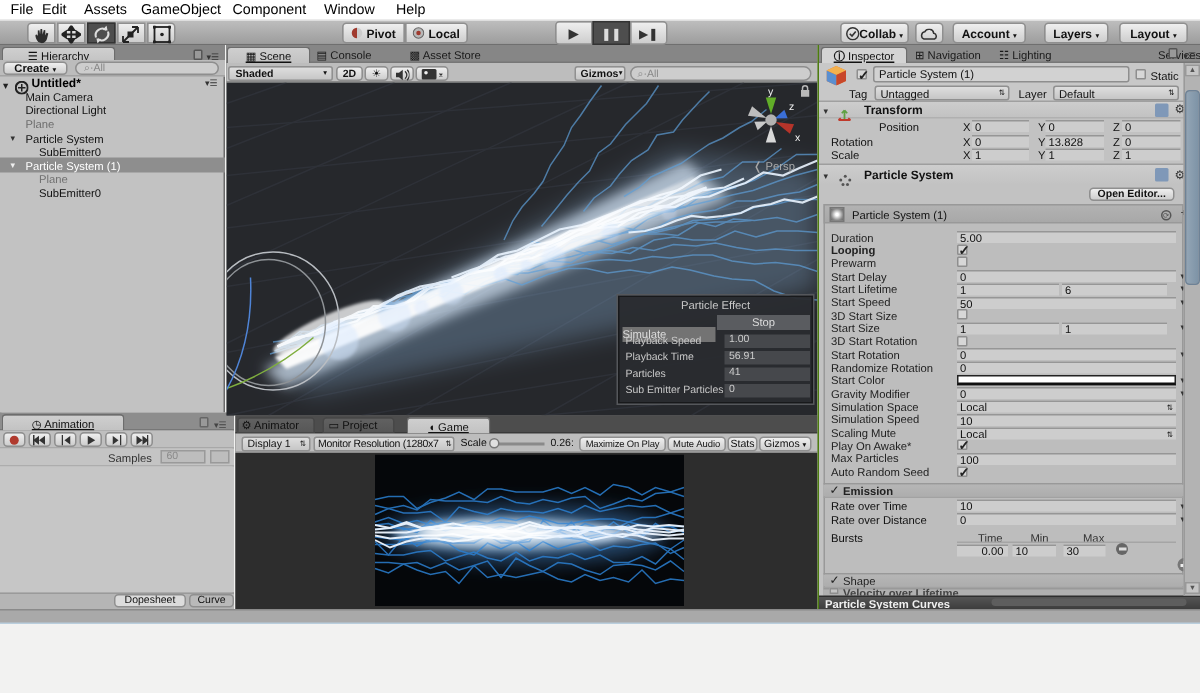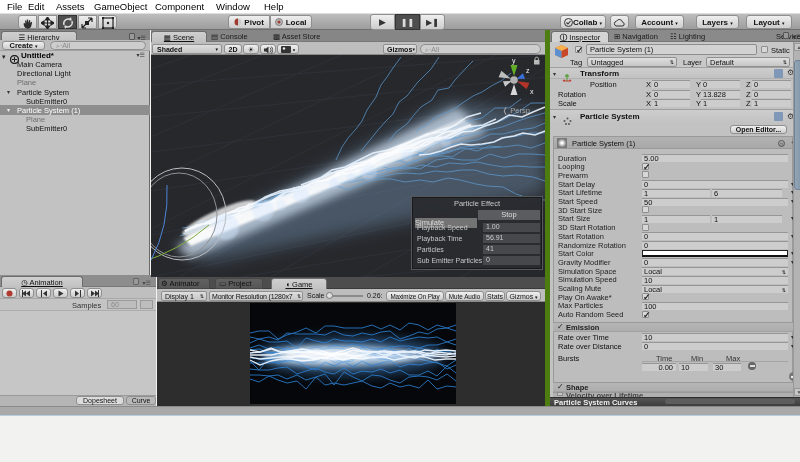--- a/index.html
+++ b/index.html
@@ -379,21 +379,21 @@
           <polyline points="0,52 10,52 21,52 31,50 41,48 52,49 62,49 72,51 82,52 93,51 103,53 113,52 124,49 134,52 144,50 154,49 165,48 175,50 185,51 196,52 206,50"></polyline>
         </g>
         <g filter="url(#gblur1)">
           <ellipse cx="78" cy="52" rx="48" ry="6" fill="#ffffff" opacity="0.95"></ellipse>
           <ellipse cx="150" cy="53" rx="40" ry="4" fill="#e8f2ff" opacity="0.7"></ellipse>
         </g>
       </svg>
     </div>
   </div>
 
-  <div class="abs" style="left:545px;top:30px;width:255px;height:376px;background:#c2c2c2;border-left:5px solid #4d7c0f;" id="inspector">
+  <div class="abs" style="left:545px;top:30px;width:255px;height:376px;background:#c2c2c2;border-left:1px solid #4d7c0f;" id="inspector">
 
     <div class="abs" style="left:0;top:0;width:255px;height:12px;background:#8a8a8a;border-bottom:1px solid #777;"></div>
     <div class="tab on" style="left:1px;width:58px;background:#d4d4d4;"><b>ⓘ</b> Inspector</div>
     <div class="lbl" style="left:64px;top:2px;color:#1a1a1a;">⊞ Navigation</div>
     <div class="lbl" style="left:120px;top:2px;color:#1a1a1a;">☷ Lighting</div>
     <div class="lbl" style="left:178px;top:2px;color:#1a1a1a;padding-left:48px;">Services</div>
     <div class="abs" style="left:233px;top:2px;width:6px;height:7px;border:1px solid #555;border-radius:1px;background:#999;"></div>
     <div class="abs" style="left:243px;top:3px;font-size:6px;color:#333;">▾☰</div>
 
     <div class="abs" style="left:0;top:12px;width:255px;height:26px;background:#c8c8c8;border-bottom:1px solid #a0a0a0;"></div>
@@ -463,21 +463,21 @@
     <div class="btn" style="left:180px;top:95px;width:57px;height:9px;line-height:8px;font-size:7px;"><b>Open Editor...</b></div>
 
     <div class="abs" style="left:3px;top:106px;width:240px;height:261px;background:#bdbdbd;border:1px solid #999;"></div>
     <div class="abs" style="left:3px;top:106px;width:240px;height:13px;background:linear-gradient(#b2b2b2,#a8a8a8);border:1px solid #999;"></div>
     <div class="abs" style="left:7px;top:108px;width:10px;height:10px;background:radial-gradient(circle,#fff 15%,#888 70%,#666 100%);border:1px solid #777;"></div>
     <div class="abs" style="left:22px;top:109px;font-size:7.5px;color:#111;">Particle System (1)</div>
     <div class="abs" style="left:228px;top:110px;width:7px;height:7px;border:1px solid #555;border-radius:50%;font-size:5px;color:#555;line-height:6px;text-align:center;">⟳</div>
     <div class="abs" style="left:241px;top:109px;font-size:7px;color:#333;">+</div>
     <div class="lbl" style="left:8px;top:123.5px;font-size:7.5px;color:#222;">Duration</div>
     <div class="fld" style="left:92px;top:124.0px;width:146px;">5.00</div>
-    <div class="lbl" style="left:8px;top:132.2px;font-size:7.5px;color:#222;">Looping</div>
+    <div class="lbl" style="left:8px;top:132.2px;font-size:7.5px;color:#222;font-weight:bold;">Looping</div>
     <div class="chk c" style="left:92px;top:132.7px;"></div>
     <div class="lbl" style="left:8px;top:140.9px;font-size:7.5px;color:#222;">Prewarm</div>
     <div class="chk" style="left:92px;top:141.4px;"></div>
     <div class="lbl" style="left:8px;top:149.6px;font-size:7.5px;color:#222;text-align:right;">Start Delay</div>
     <div class="fld" style="left:92px;top:150.1px;width:146px;">0</div>
     <div class="arr" style="left:241px;top:149.6px;">▾</div>
     <div class="lbl" style="left:8px;top:158.3px;font-size:7.5px;color:#222;">Start Lifetime</div>
     <div class="fld" style="left:92px;top:158.8px;width:68px;">1</div>
     <div class="fld" style="left:162px;top:158.8px;width:70px;">6</div>
     <div class="arr" style="left:241px;top:158.3px;">▾</div>
@@ -534,21 +534,21 @@
     <div class="fld" style="left:129px;top:333px;width:29px;">10</div>
     <div class="fld" style="left:163px;top:333px;width:28px;">30</div>
     <div class="abs" style="left:198px;top:332px;width:8px;height:8px;background:#666;border-radius:50%;"></div>
     <div class="abs" style="left:199.5px;top:335px;width:5px;height:2px;background:#ddd;"></div>
     <div class="abs" style="left:239px;top:342px;width:9px;height:9px;background:#777;border-radius:50%;"></div>
     <div class="abs" style="left:241px;top:345.5px;width:5px;height:2px;background:#eee;"></div>
     <div class="abs" style="left:242.5px;top:344px;width:2px;height:5px;background:#eee;"></div>
 
     <div class="abs" style="left:3px;top:352px;width:249px;height:10px;background:linear-gradient(#b6b6b6,#adadad);border-top:1px solid #999;border-bottom:1px solid #a2a2a2;"></div>
     <div class="abs" style="left:7px;top:352px;font-size:8px;color:#222;">✓</div>
-    <div class="abs" style="left:16px;top:353px;font-size:7.5px;font-weight:bold;color:#222;">Shape</div>
+    <div class="abs" style="left:16px;top:353px;font-size:7.5px;font-weight:normal;color:#222;">Shape</div>
 
     <div class="abs" style="left:3px;top:362px;width:249px;height:5px;background:#b0b0b0;border-top:1px solid #999;"></div>
     <div class="abs" style="left:7px;top:362px;width:6px;height:4px;background:#c4c4c4;border:1px solid #8e8e8e;"></div>
     <div class="abs" style="left:16px;top:361px;font-size:7.5px;font-weight:bold;color:#444;height:6px;overflow:hidden;">Velocity over Lifetime</div>
 
     <div class="abs" style="left:0;top:367px;width:255px;height:9px;background:linear-gradient(#555,#3d3d3d);border-top:1px solid #2e2e2e;"></div>
     <div class="abs" style="left:4px;top:367.5px;font-size:7.5px;font-weight:bold;color:#f0f0f0;">Particle System Curves</div>
     <div class="abs" style="left:115px;top:369px;width:130px;height:5px;background:#5e5e5e;border-radius:3px;"></div>
 
     <div class="abs" style="left:243px;top:12px;width:12px;height:355px;background:#b3b3b3;border-left:1px solid #9a9a9a;"></div>

